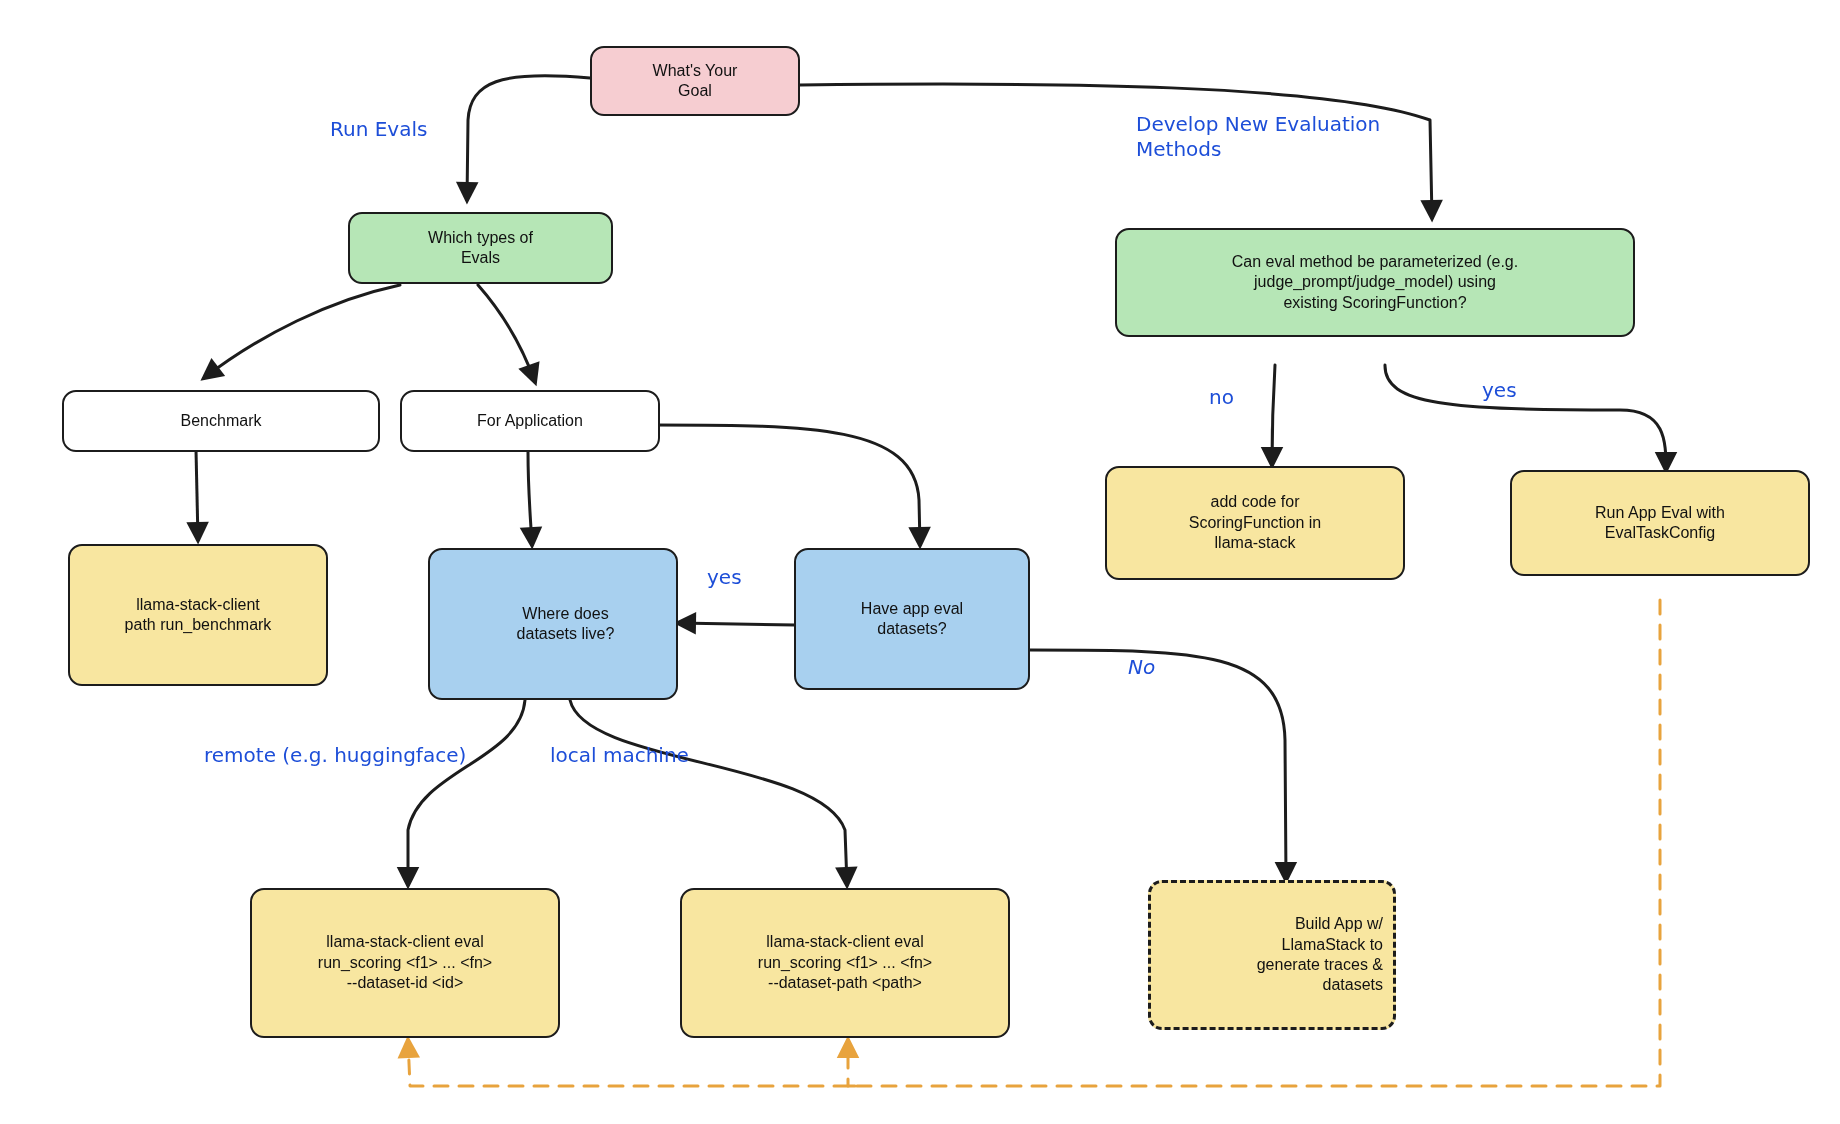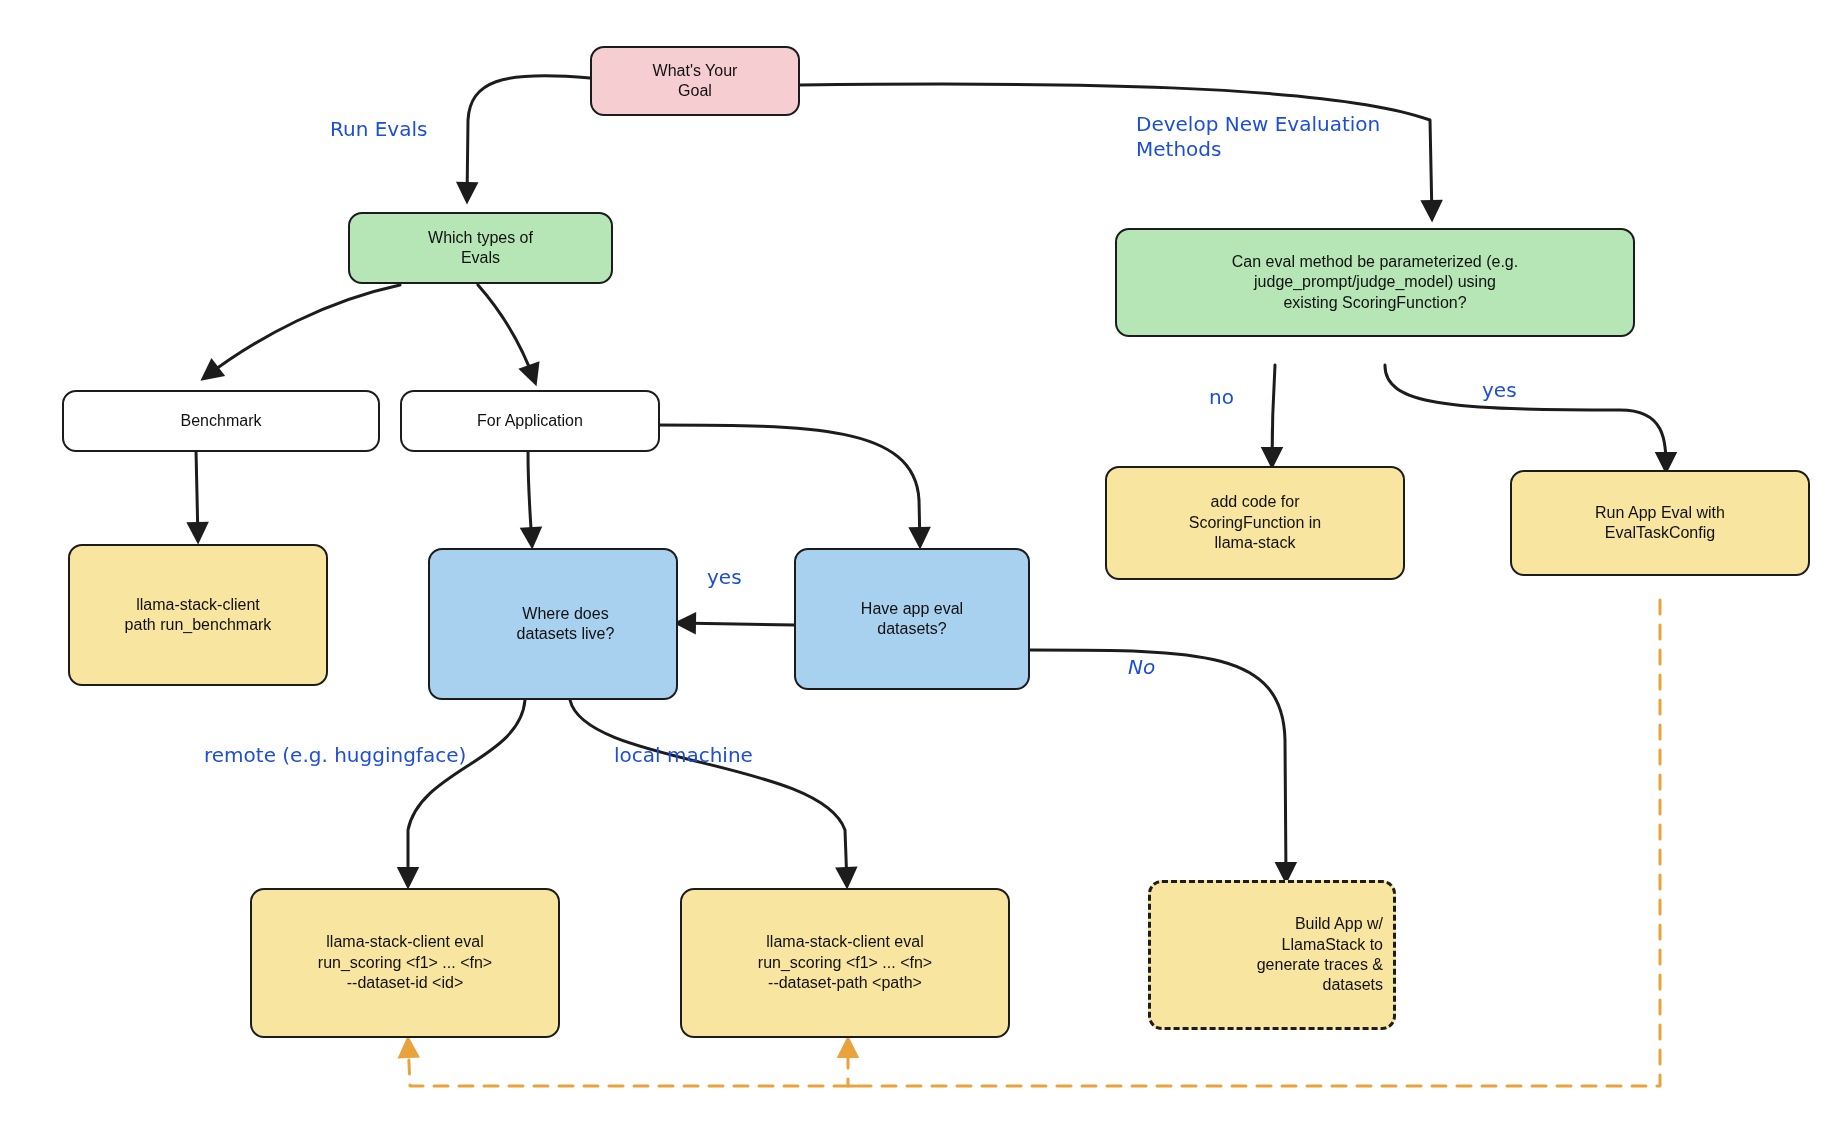--- a/index.html
+++ b/index.html
@@ -178,15 +178,15 @@
   </div>
 
   <div class="edge-label" style="left:330px; top:117px;">Run Evals</div>
   <div class="edge-label" style="left:1122px; top:112px; text-align:left;margin-left:14px;">Develop New Evaluation
 Methods</div>
   <div class="edge-label" style="left:1209px; top:385px;">no</div>
   <div class="edge-label" style="left:1482px; top:378px;">yes</div>
   <div class="edge-label" style="left:707px; top:565px;">yes</div>
   <div class="edge-label" style="left:1128px; top:655px; font-style:italic;">No</div>
   <div class="edge-label" style="left:184px; top:743px;margin-left:20px;">remote (e.g. huggingface)</div>
-  <div class="edge-label" style="left:614px; top:743px;">local machine</div>
+  <div class="edge-label" style="left:550px; top:743px;">local machine</div>
 
 </div>
 
 </body></html>

